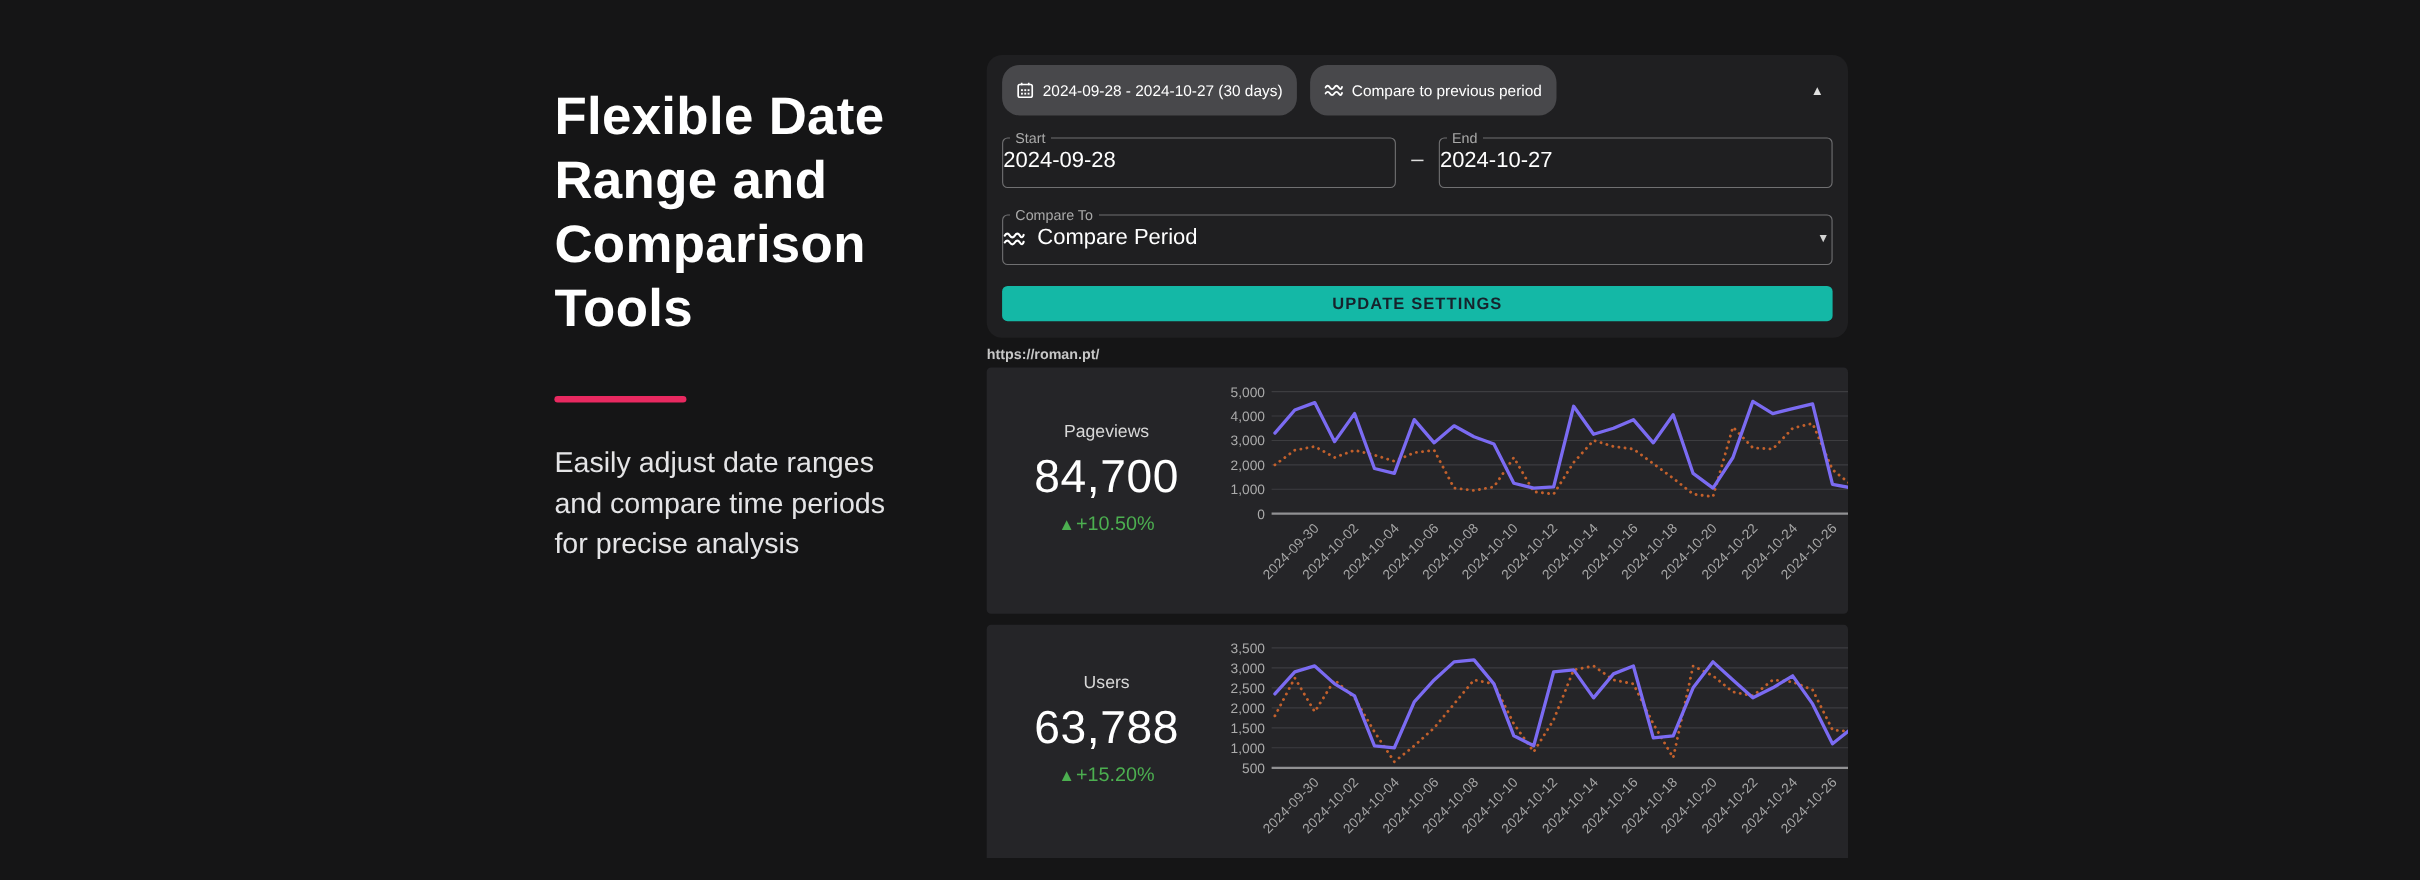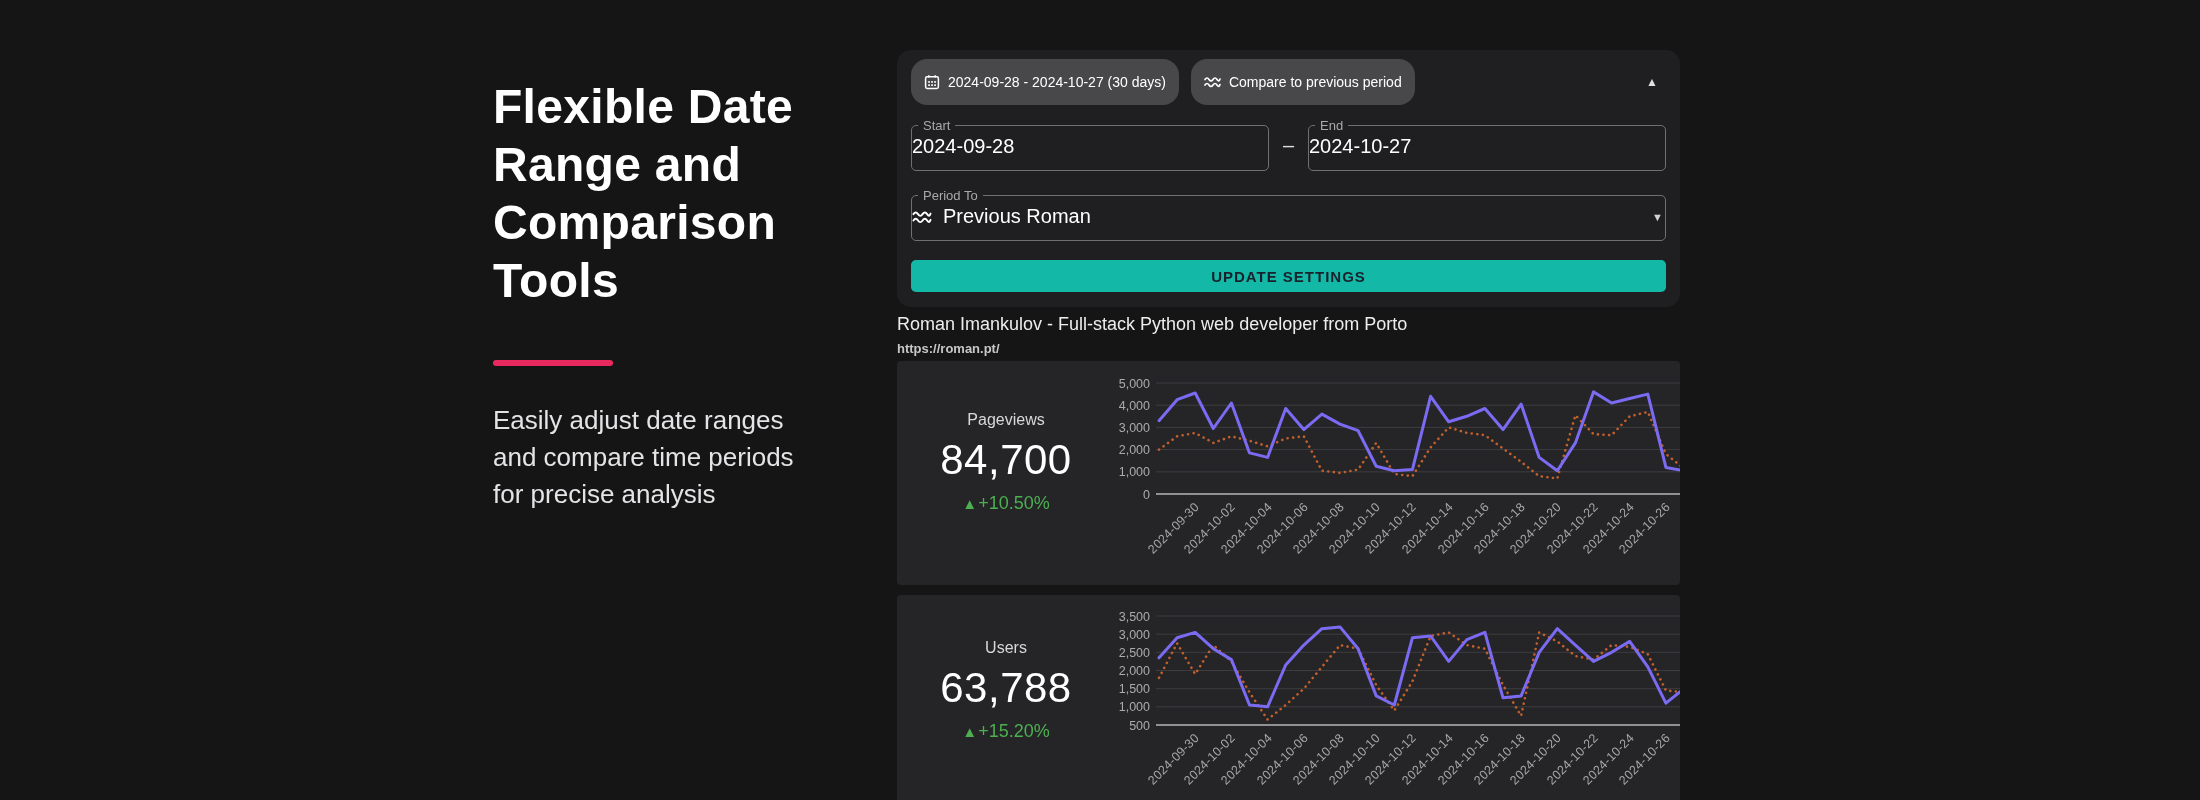--- a/index.html
+++ b/index.html
@@ -3,21 +3,21 @@
 <meta charset="utf-8">
 <style>
   html,body{margin:0;padding:0;}
   body{
     width:2200px;height:800px;position:relative;overflow:hidden;
     background:#151516;
     font-family:"Liberation Sans", sans-serif;
     -webkit-font-smoothing:antialiased;
   }
   
-  .hero{position:absolute;left:493px;top:78px;width:352px;}
+  .hero{position:absolute;left:504px;top:78px;width:352px;}
   .hero h1{margin:0;font-size:48px;line-height:58px;font-weight:700;color:#ffffff;letter-spacing:.3px;}
   .hero .divider{width:120px;height:6px;border-radius:3px;margin-top:50px;}
   .hero p{margin:36px 0 0 0;width:330px;font-size:26px;line-height:37px;color:#e4e4e6;font-weight:400;}
 
   
   .right{position:absolute;left:897px;top:50px;width:783px;}
 
   
   .panel{background:#1f1f21;border-radius:14px;height:257px;box-sizing:border-box;padding:16px 14px 14px;}
   .pills{display:flex;align-items:center;gap:12px;height:31px;}
@@ -110,36 +110,35 @@
         <div class="fval">2024-09-28</div>
       </fieldset>
       <span class="dash">–</span>
       <fieldset class="date-fieldset">
         <legend>End</legend>
         <div class="fval">2024-10-27</div>
       </fieldset>
     </div>
 
     <fieldset class="compare-fieldset">
-      <legend>Period To</legend>
+      <legend>Compare To</legend>
       <div class="fval">
         <svg width="20" height="16" viewBox="0 0 17 14">
           <path d="M1 4.5 Q3 1.5 5 4.5 T9 4.5 T13 4.5 T16 4" fill="none" stroke="#ffffff" stroke-width="1.7" stroke-linecap="round"></path>
           <path d="M1 10 Q3 7 5 10 T9 10 T13 10 T16 9.5" fill="none" stroke="#ffffff" stroke-width="1.7" stroke-linecap="round"></path>
         </svg>
-        <span>Previous Roman</span>
+        <span>Compare Period</span>
         <span class="caret">▼</span>
       </div>
     </fieldset>
 
     <button class="update-btn" style="background: #14b8a6;">UPDATE SETTINGS</button>
   </div>
 
   <div class="site">
-    <div class="site-title">Roman Imankulov - Full-stack Python web developer from Porto</div>
     <div class="site-url">https://roman.pt/</div>
   </div>
 
   <div class="card first">
     <div class="stat">
       <div class="stat-label">Pageviews</div>
       <div class="stat-value">84,700</div>
       <div class="stat-delta" style="color: rgb(76, 175, 80);">
         <span class="arr">▲</span><span>+10.50%</span>
       </div>

